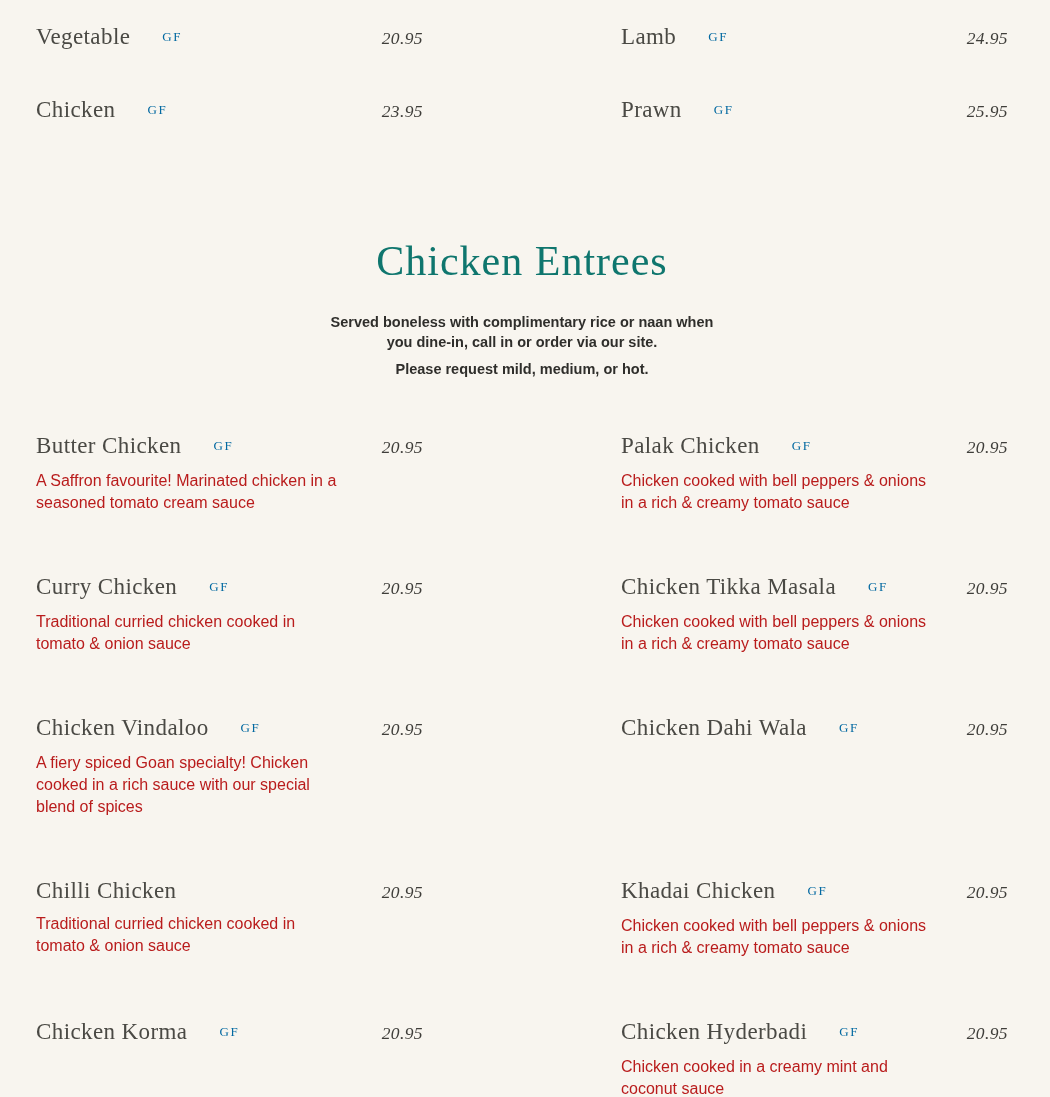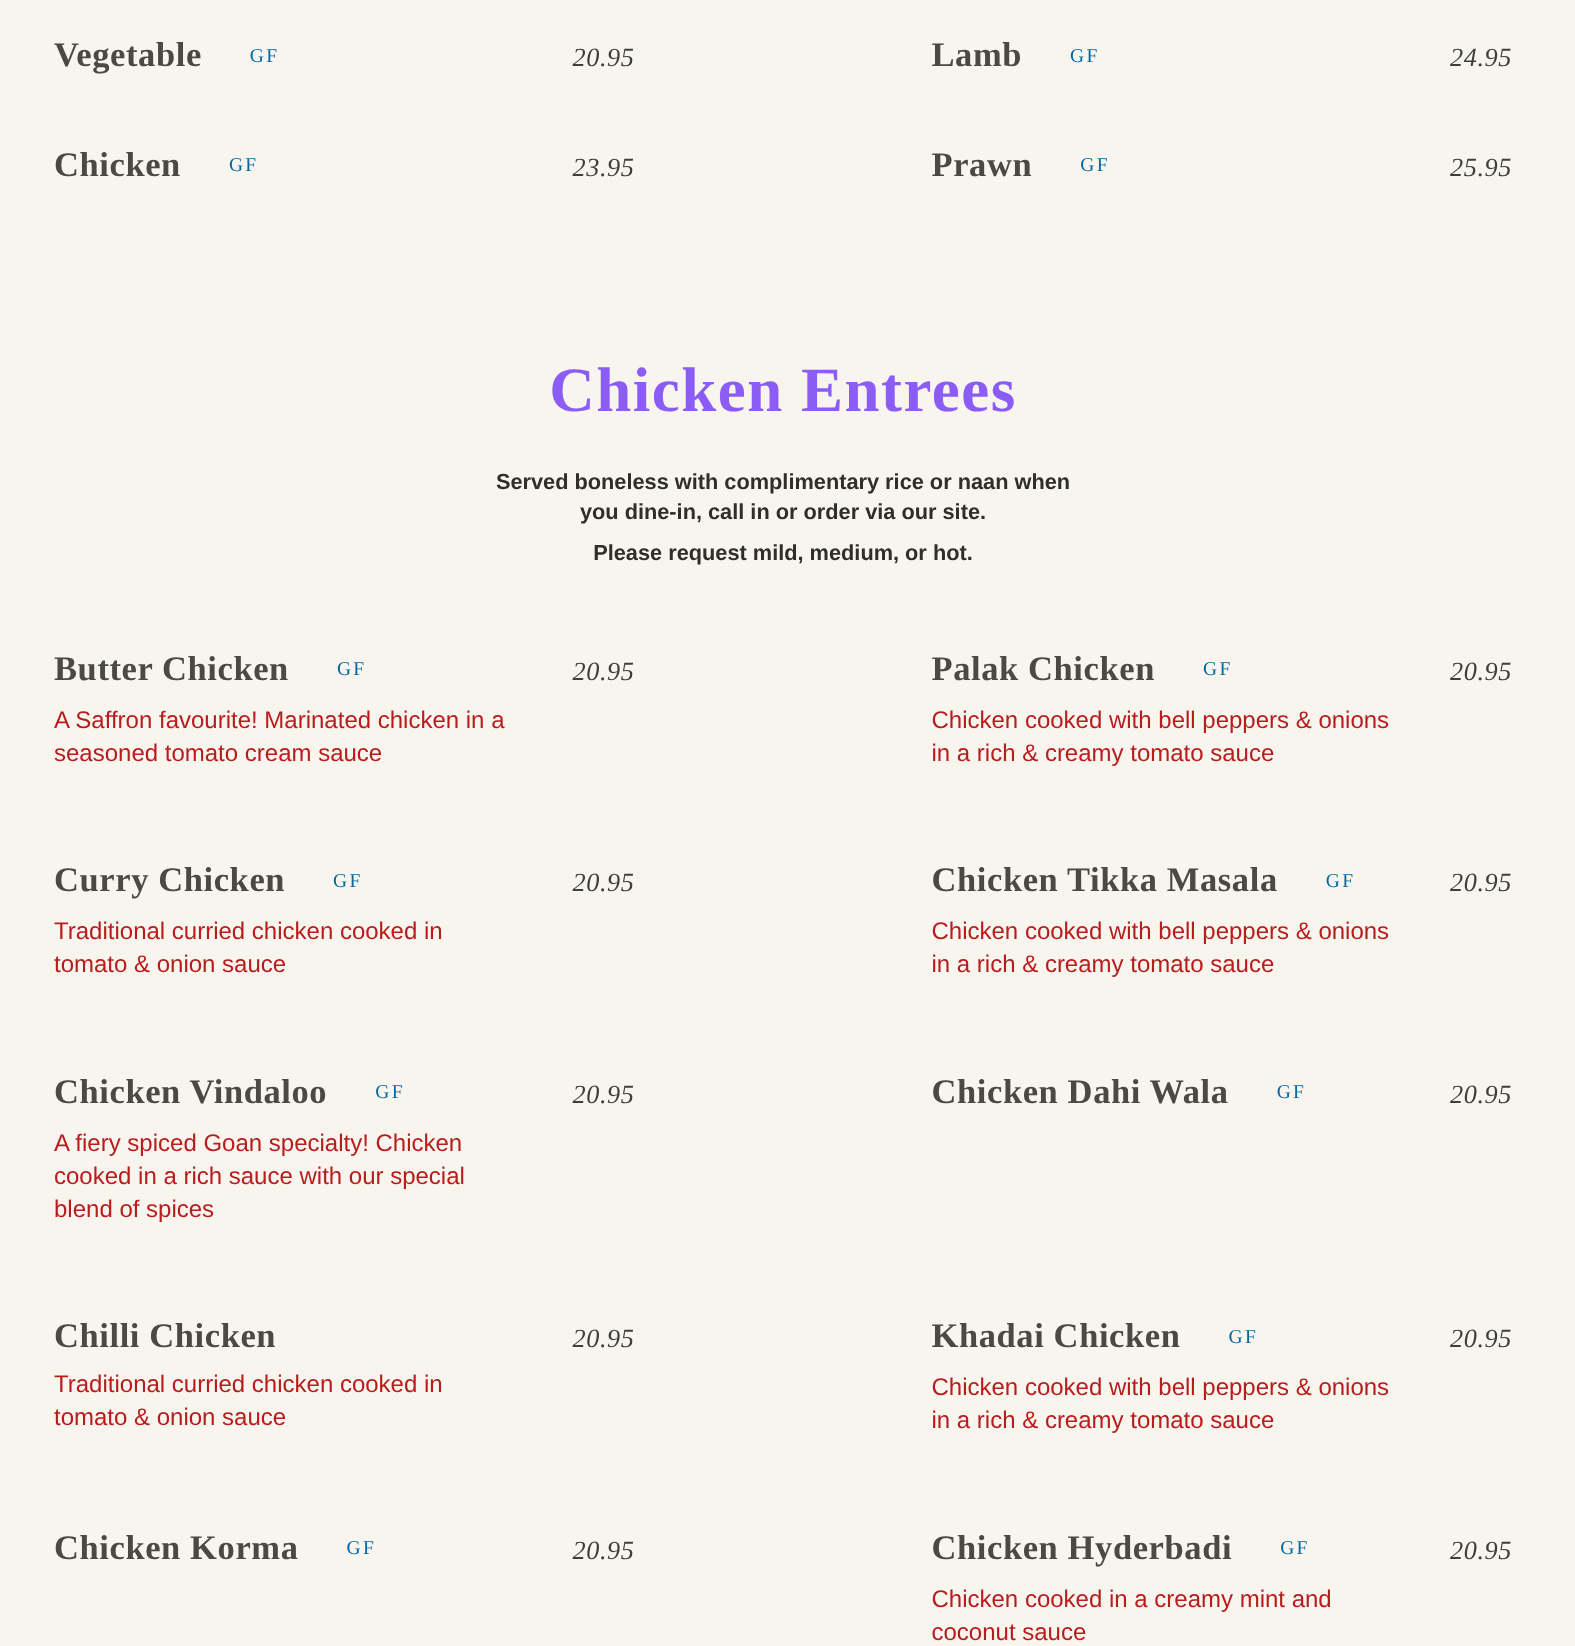--- a/index.html
+++ b/index.html
@@ -12,21 +12,21 @@
   }
   .page { padding: 22px 42px 0 36px; }
 
   .menu-grid { display: grid; grid-template-columns: 1fr 1fr; column-gap: 198px; }
   .grid-top  { row-gap: 40px; }
   .grid-main { row-gap: 58px; margin-top: 52px; }
 
   .item-head { display: flex; align-items: baseline; line-height: 30px; }
   .item-name {
     font-family: "Liberation Serif", serif;
-    font-size: 23px; font-weight: 700; color: #4a4944; letter-spacing: 0.4px;
+    font-size: 23px; font-weight: 400; color: #4a4944; letter-spacing: 0.4px;
     white-space: nowrap;
   }
   .item-gf {
     font-family: "Liberation Serif", serif;
     font-size: 13px; color: #0369a1; letter-spacing: 1.6px;
     margin-left: 32px; position: relative; top: -3px;
   }
   .item-gf:empty { display: none; }
   .item-price {
     margin-left: auto;
@@ -36,22 +36,22 @@
   .item-desc {
     margin-top: 6px; font-size: 16px; line-height: 22px;
     color: #b91c1c; max-width: 312px;
   }
   .item-desc:empty { display: none; }
 
   .section-header { text-align: center; margin-top: 108px; }
   .section-title {
     margin: 12px;
     font-family: "Liberation Serif", serif;
-    font-size: 42px; font-weight: 700; line-height: 50px;
-    color: #8b5cf6; letter-spacing: 1px;
+    font-size: 42px; font-weight: 400; line-height: 50px;
+    color: #0f766e; letter-spacing: 1px;
   }
   .section-note {
     font-weight: bold; font-size: 14.5px; line-height: 20px;
     color: #2f2e2b; max-width: 412px; margin: 26px auto 0;
   }
   .section-note.second { margin-top: 7px; }
 </style>
 </head>
 <body>
 

